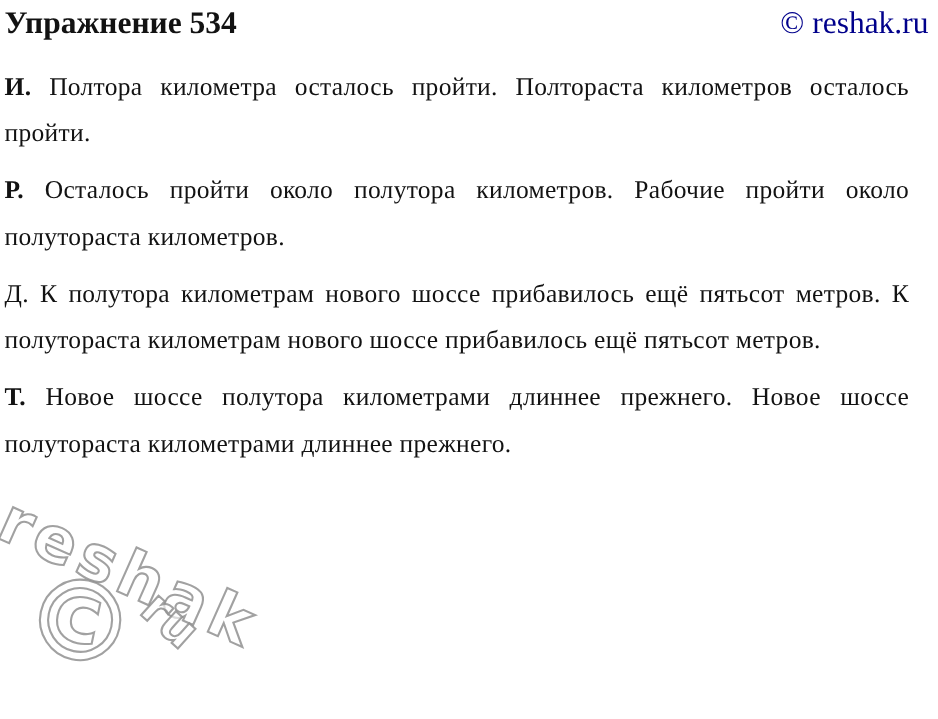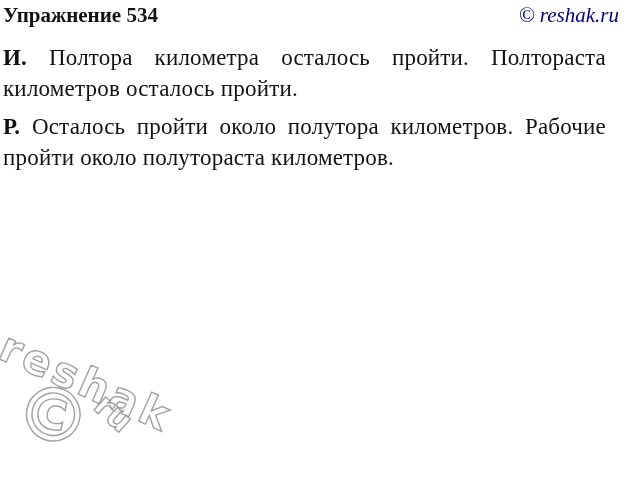--- a/index.html
+++ b/index.html
@@ -28,25 +28,24 @@
     font-size: 21px;
     line-height: 24px;
     text-align: center;
   }
   .copyright {
     font-size: 21px;
     line-height: 24px;
     color: #00008b;
     text-decoration: none;
     padding-right: 2px;
-    font-style: italic;
   }
   p.para {
     margin: 0 15px 7px 0;
-    font-size: 23px;
+    font-size: 17px;
     line-height: 31px;
     text-align: justify;
     letter-spacing: 0.2px;
   }
   .case-label { font-weight: bold; }
   .case-label.reg { font-weight: normal; }
 
   
   .watermark {
     position: absolute;
@@ -88,22 +87,24 @@
 
   <div class="header">
     <div class="title">Упражнение 534</div>
     <a class="copyright" href="#">© reshak.ru</a>
   </div>
 
   <p class="para"><span class="case-label">И.</span> <span>Полтора километра осталось пройти. Полтораста километров осталось пройти.</span></p>
 
   <p class="para"><span class="case-label">Р.</span> <span>Осталось пройти около полутора километров. Рабочие пройти около полутораста километров.</span></p>
 
+  <p class="para"><span class="case-label reg">Д.</span> <span>К полутора километрам нового шоссе прибавилось ещё пятьсот метров. К полутораста километрам нового шоссе прибавилось ещё пятьсот метров.</span></p>
 
 
+  <p class="para"><span class="case-label">Т.</span> <span>Новое шоссе полутора километрами длиннее прежнего. Новое шоссе полутораста километрами длиннее прежнего.</span></p>
 
 
 </div>
 
 <div class="watermark">
   <span class="wm wm-word">reshak</span>
   <span class="wm wm-copy">©</span>
   <span class="wm wm-ru">ru</span>
 </div>
 

